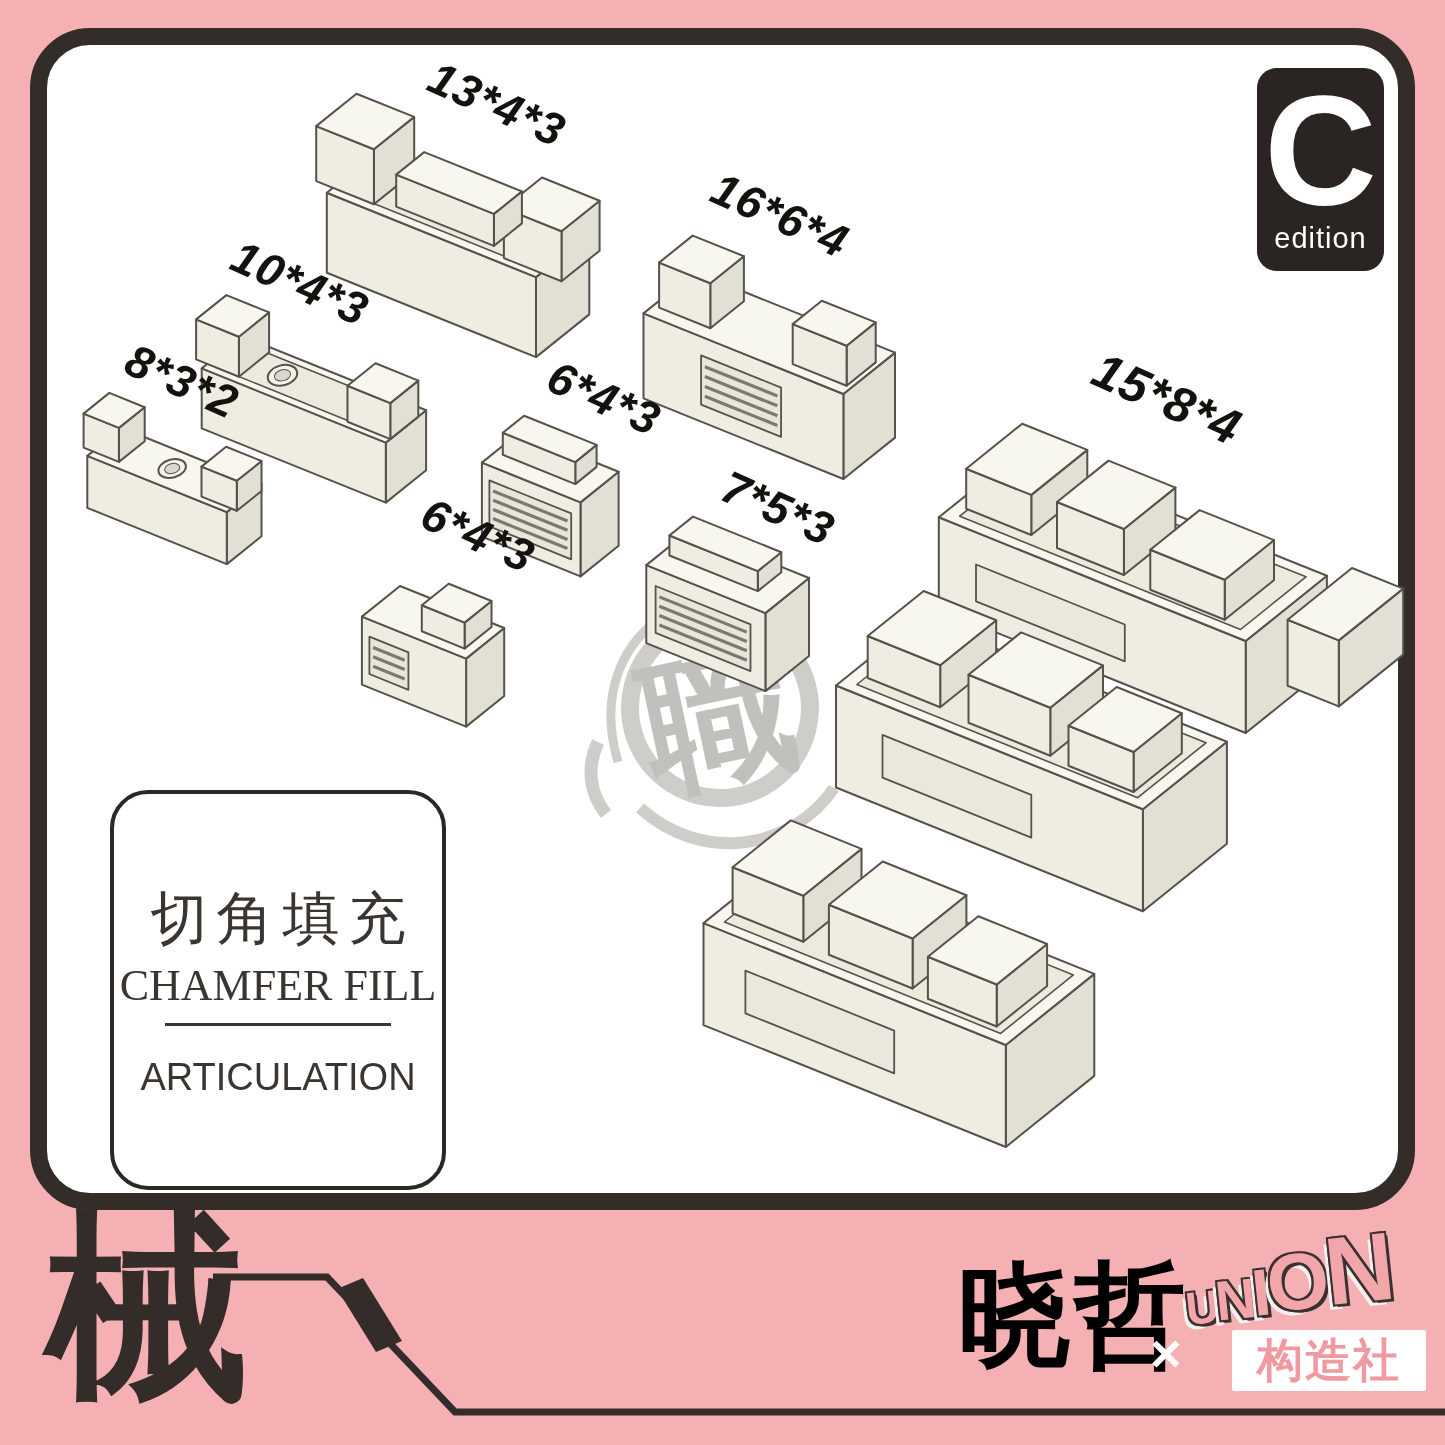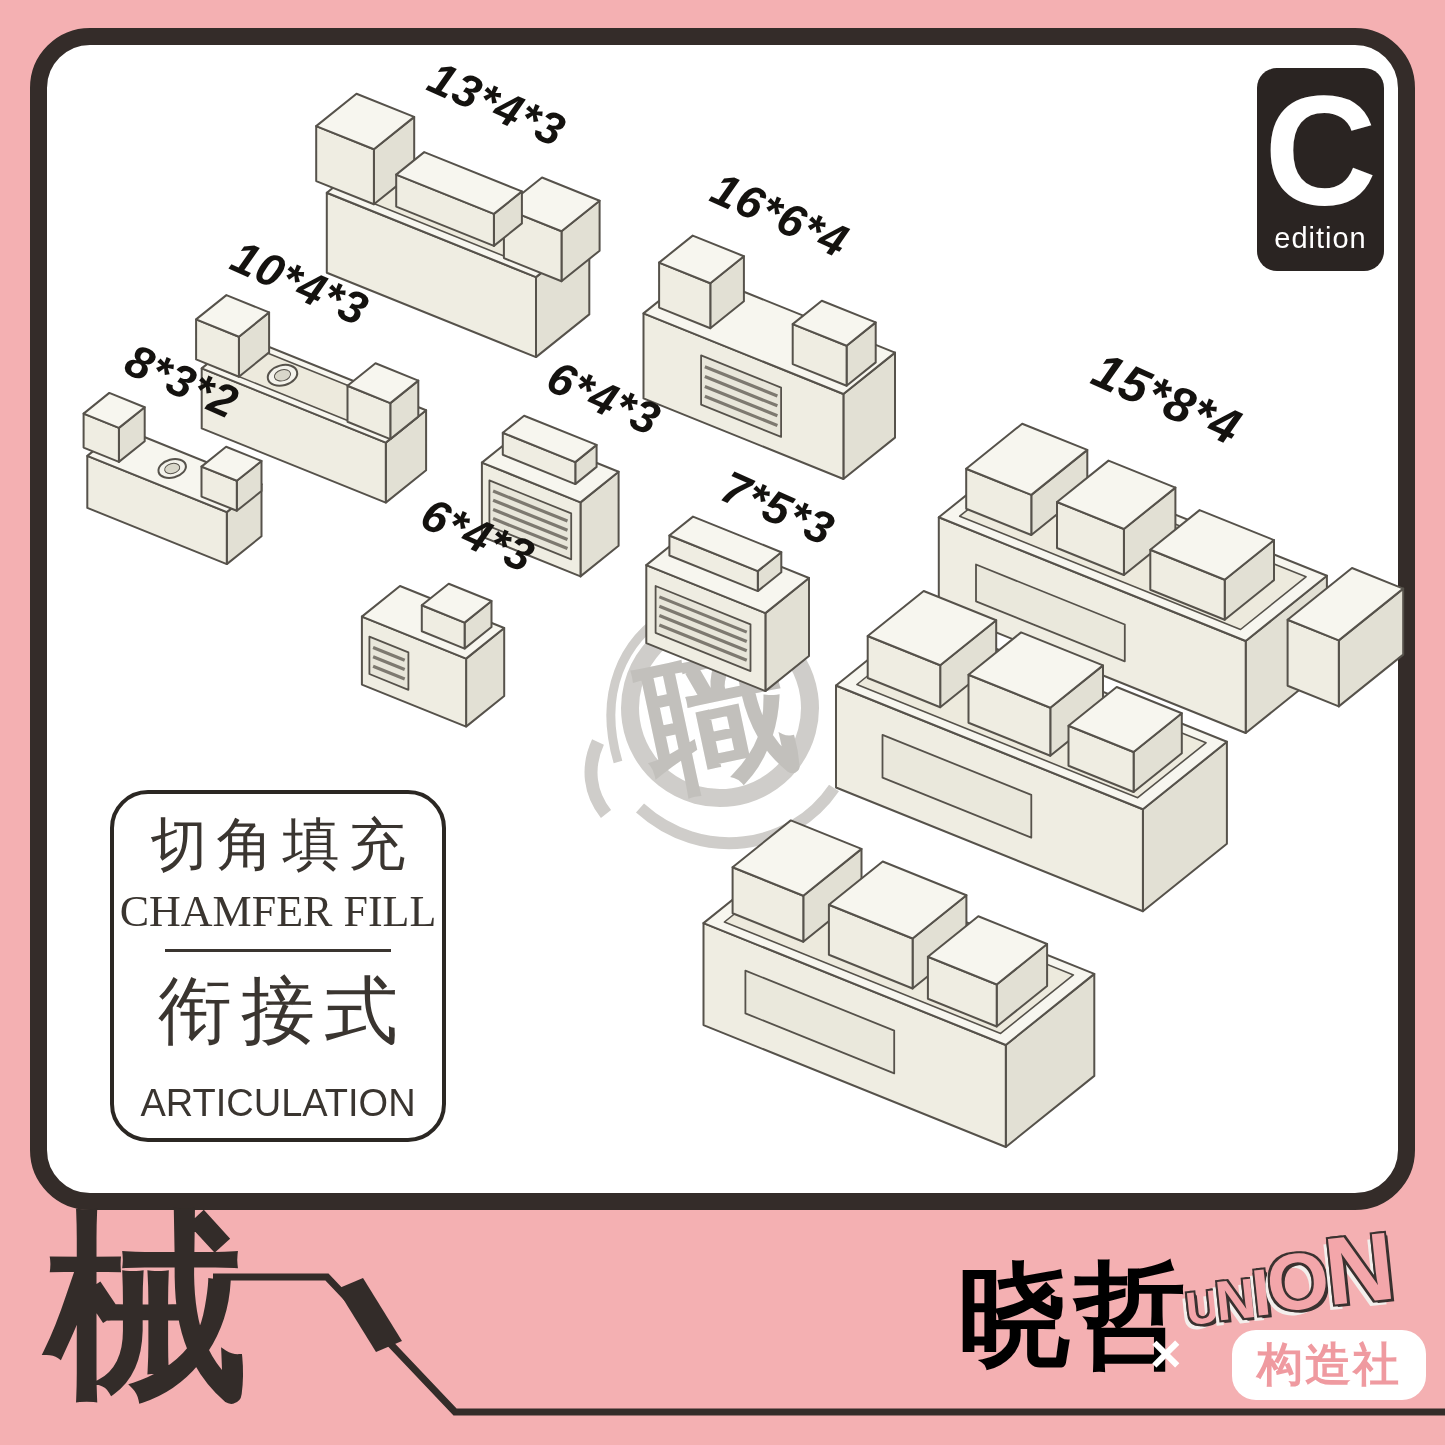--- a/index.html
+++ b/index.html
@@ -11,21 +11,21 @@
   .wm-svg{z-index:1;}
   .parts-svg{z-index:2;}
   .deco-svg{z-index:4;}
   .part-label{position:absolute;transform:translate(-50%,-50%) rotate(24deg);
               font-style:italic;font-weight:800;font-size:46px;color:#14120f;
               white-space:nowrap;letter-spacing:1px;z-index:3;}
   .badge{position:absolute;left:1257px;top:68px;width:127px;height:203px;background:#2a2422;
          border-radius:20px;display:flex;flex-direction:column;align-items:center;z-index:3;color:#fff;}
   .badge-letter{font-size:156px;line-height:1.0;font-weight:700;margin-top:4px;}
   .badge-label{font-size:29px;letter-spacing:1px;margin-top:-6px;}
-  .info-box{position:absolute;left:110px;top:790px;width:336px;height:352px;box-sizing:border-box;
+  .info-box{position:absolute;left:110px;top:790px;width:336px;height:400px;box-sizing:border-box;
             border:4px solid #2b2723;border-radius:38px;background:#fff;z-index:3;
             display:flex;flex-direction:column;align-items:center;justify-content:center;color:#3a3530;}
   .info-zh1{font-size:57px;letter-spacing:9px;margin-left:9px;font-weight:500;white-space:nowrap;}
   .info-en1{font-size:44px;margin-top:2px;font-weight:400;white-space:nowrap;font-family:Liberation Serif, serif;}
   .info-div{width:226px;height:3px;background:#3a3530;margin:12px 0 10px 0;}
   .info-zh2{font-size:74px;letter-spacing:9px;margin-left:9px;font-weight:500;white-space:nowrap;}
   .info-en2{font-size:38px;margin-top:20px;white-space:nowrap;}
   .series-char{position:absolute;left:46px;top:1206px;font-size:202px;line-height:1;
                font-weight:900;color:#332c29;z-index:5;}
   .series-en{position:absolute;left:253px;top:1284px;font-size:33px;font-weight:700;line-height:1.12;
@@ -38,22 +38,22 @@
   .union{position:absolute;left:1188px;top:1222px;width:250px;height:108px;display:flex;
          align-items:flex-end;transform:rotate(-6deg);transform-origin:left bottom;z-index:5;}
   .union span{color:#f3a6aa;font-weight:800;line-height:0.9;display:inline-block;margin-left:-3px;
       text-shadow:2px 2px 0 #3a3230,-2px -2px 0 #3a3230,2px -2px 0 #3a3230,-2px 2px 0 #3a3230,
                   3px 3px 0 #3a3230,-5px 5px 0 #f3efec;}
   .union span:nth-child(1){font-size:46px;margin-left:0;}
   .union span:nth-child(2){font-size:56px;}
   .union span:nth-child(3){font-size:66px;}
   .union span:nth-child(4){font-size:80px;}
   .union span:nth-child(5){font-size:96px;}
-  .studio{position:absolute;left:1232px;top:1330px;width:194px;height:70px;background:#fff;
-          border-radius:24px;display:flex;align-items:center;justify-content:center;
+  .studio{position:absolute;left:1232px;top:1330px;width:194px;height:61px;background:#fff;
+          border-radius:2px;display:flex;align-items:center;justify-content:center;
           font-size:46px;font-weight:800;color:#ef9aa0;letter-spacing:2px;z-index:5;}
 </style>
 </head>
 <body>
 
 <div class="stage">
 
   <div class="panel"></div>
 
   <svg class="wm-svg" viewBox="0 0 1445 1445">
@@ -229,21 +229,20 @@
 
   <div class="badge">
     <div class="badge-letter">C</div>
     <div class="badge-label">edition</div>
   </div>
 
   <div class="info-box">
     <div class="info-zh1">切角填充</div>
     <div class="info-en1">CHAMFER FILL</div>
     <div class="info-div"></div>
-    <div class="info-zh2">衔接式</div>
     <div class="info-en2">ARTICULATION</div>
   </div>
 
   <svg class="deco-svg" viewBox="0 0 1445 1445">
     <polyline points="213,1277 327,1277 455,1412 1445,1412" fill="none" stroke="#332c29" stroke-width="7"></polyline>
     <polygon points="337,1289 363,1278 402,1341 376,1352" fill="#332c29"></polygon>
   </svg>
 
   <div class="series-char">械</div>
 

